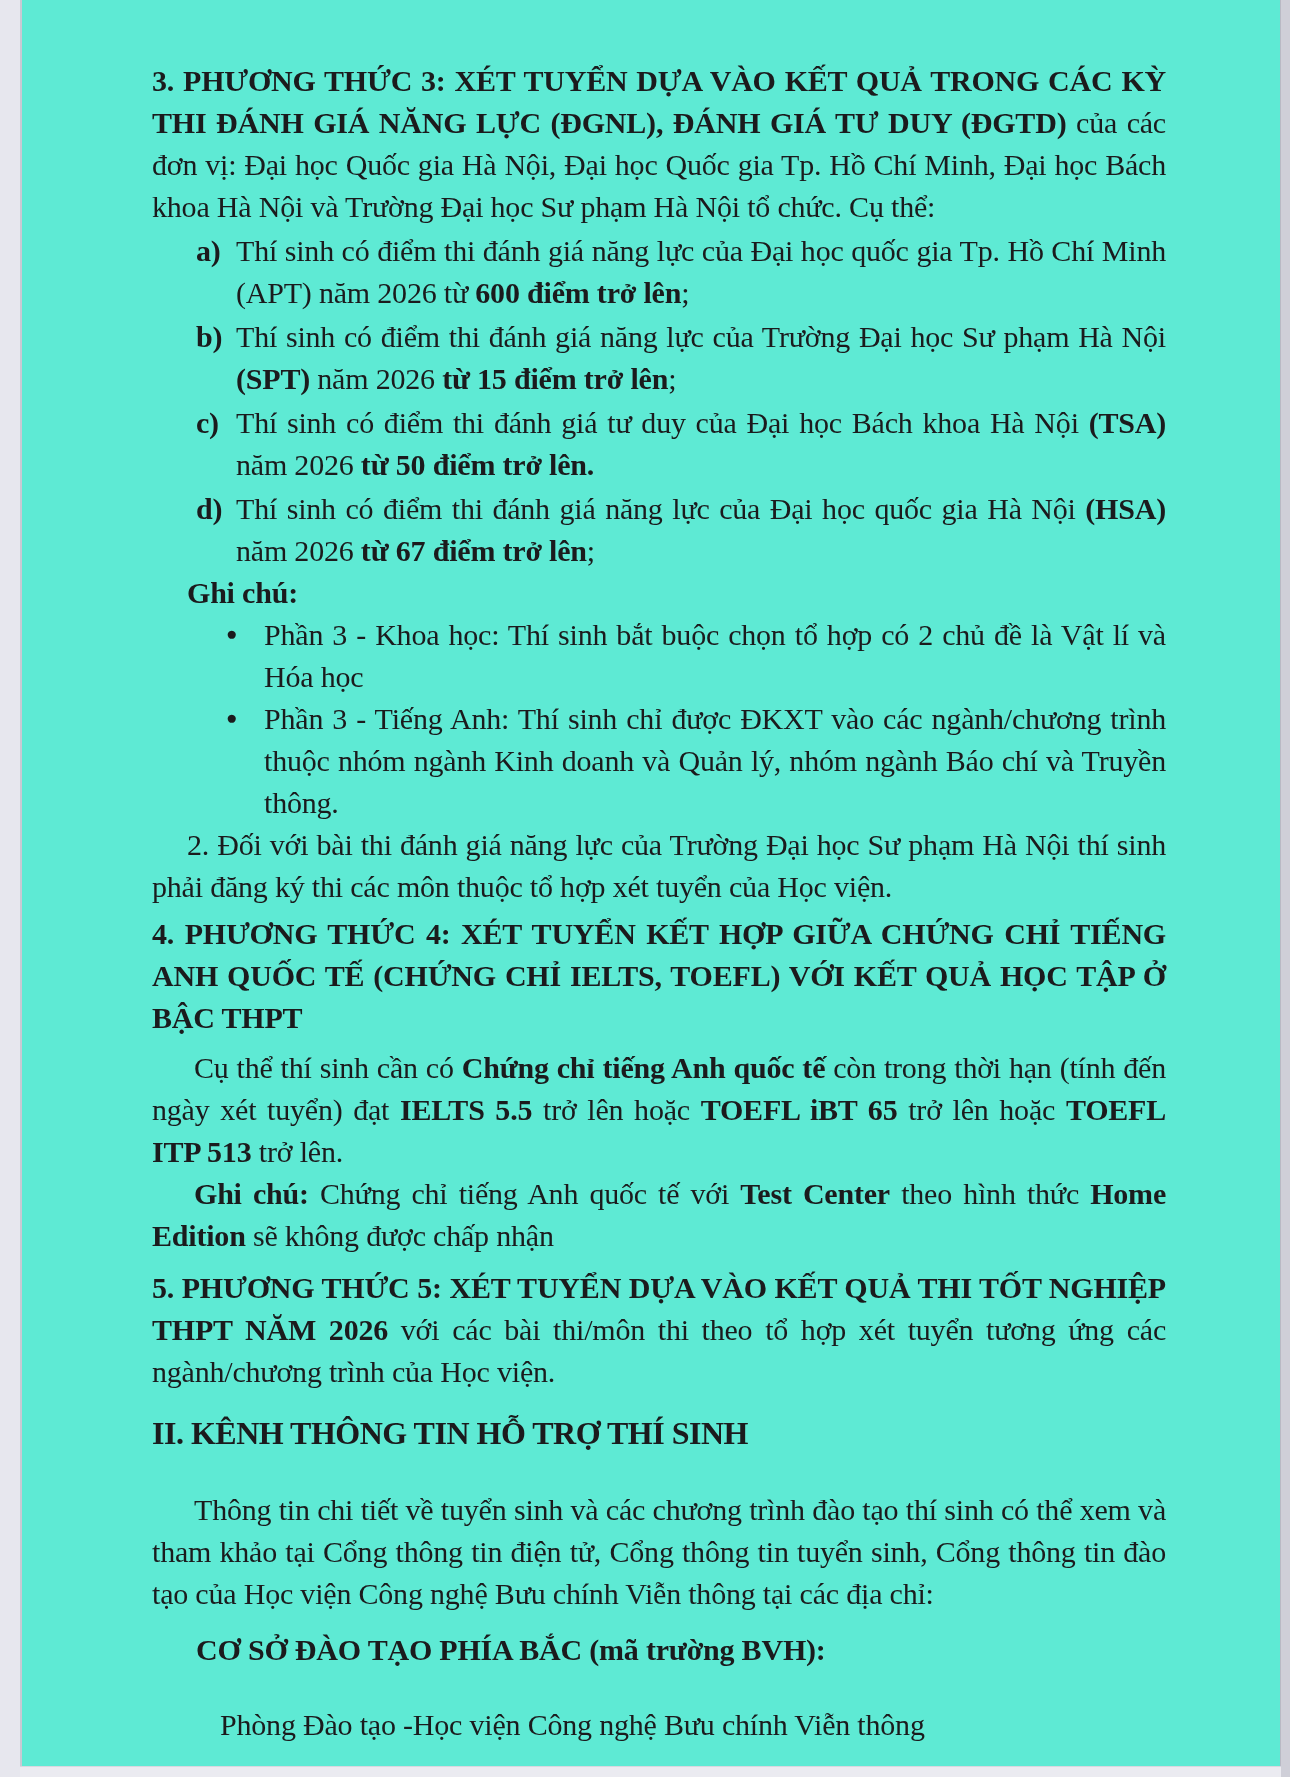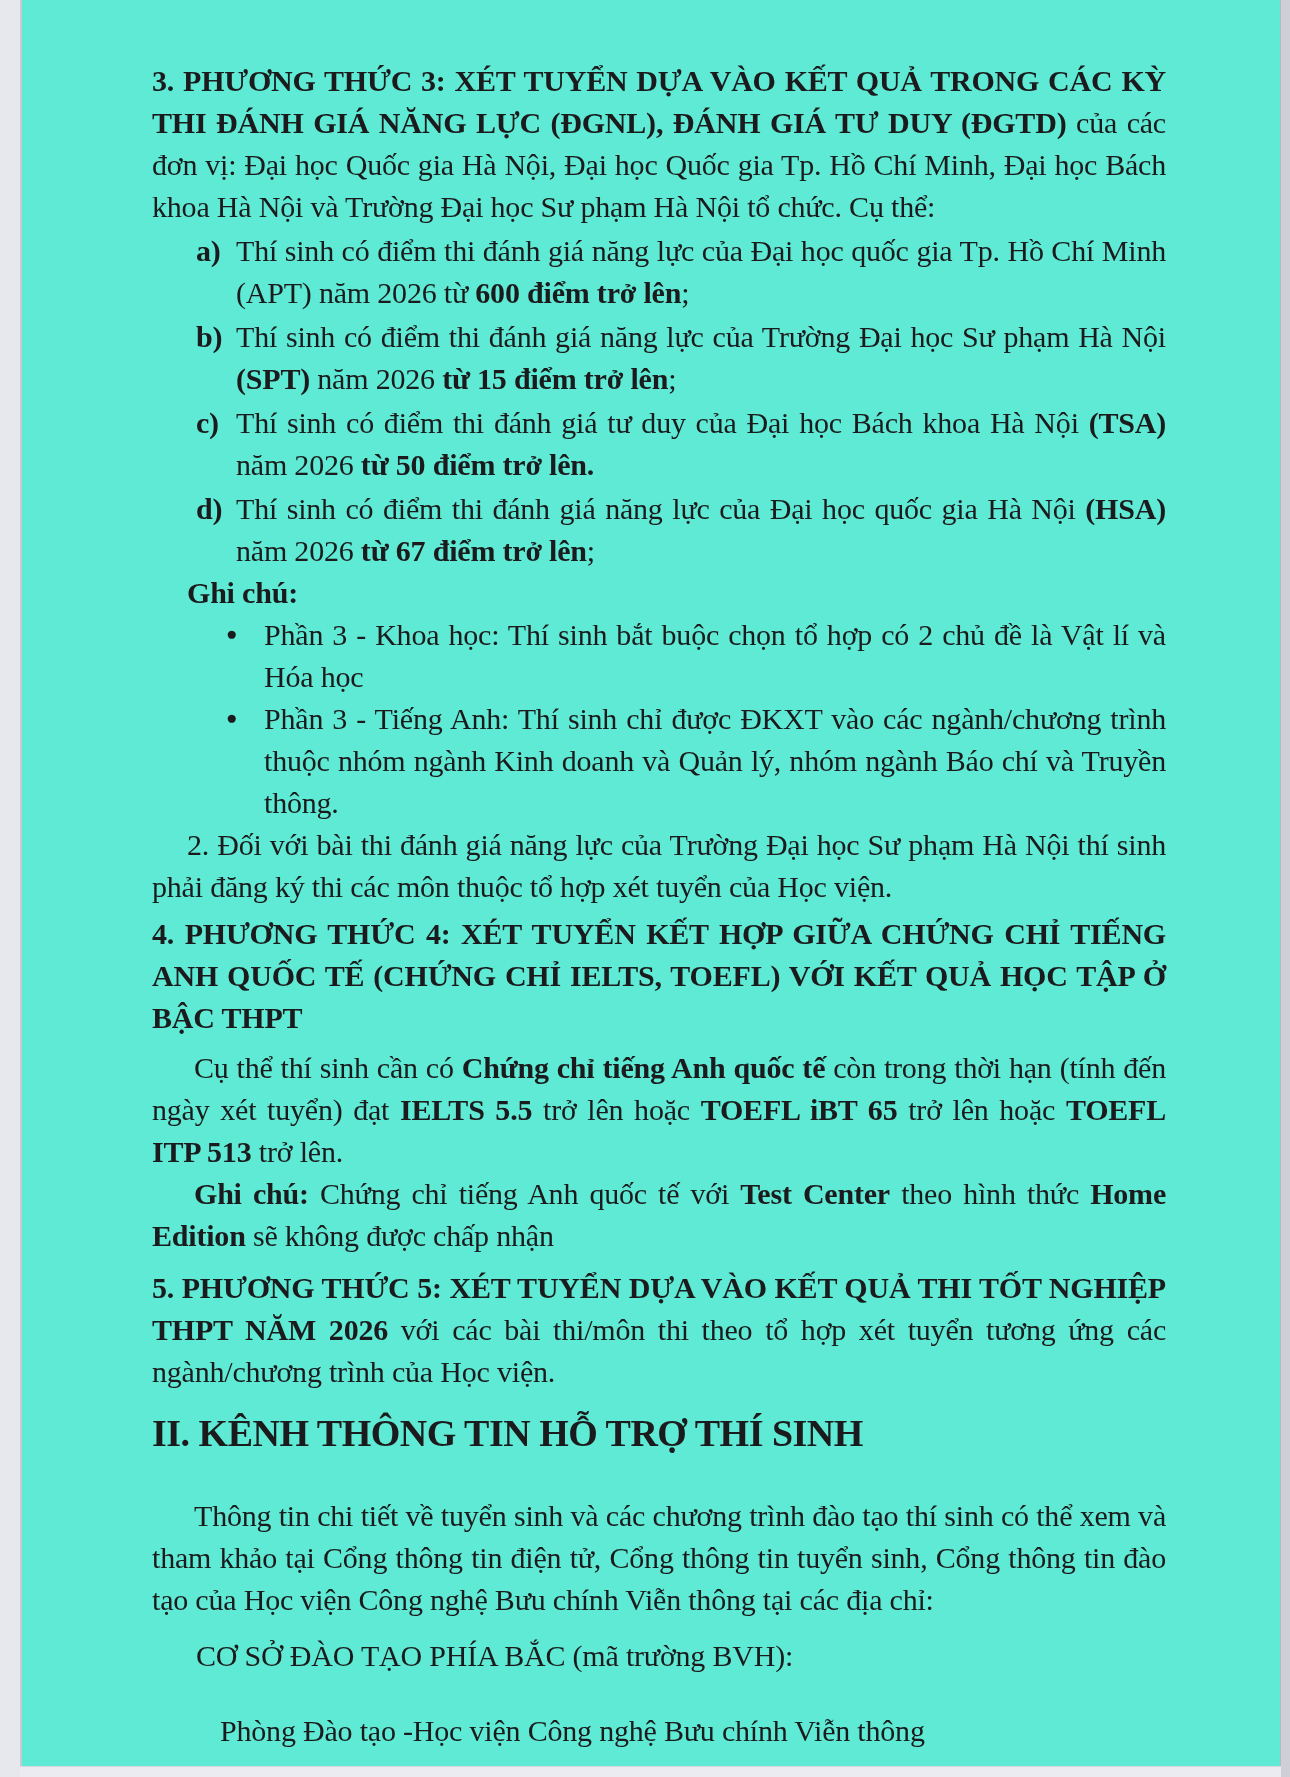--- a/index.html
+++ b/index.html
@@ -29,23 +29,23 @@
   .bullet-row .dot{position:absolute;left:74px;top:-1px;font-size:19px;line-height:42px;}
 
   .ind35{text-indent:35px;margin:0;}
   .ind42{text-indent:42px;margin:0;}
 
   .s4head{margin-top:5px;}
   .s4para{margin-top:8px;}
   .s4note{margin-top:0;}
   .s5{margin-top:10px;}
 
-  .iihead{margin-top:16px;font-size:38px;line-height:48px;font-weight:bold;text-align:left;letter-spacing:-0.5px;}
+  .iihead{margin-top:16px;font-size:32px;line-height:48px;font-weight:bold;text-align:left;letter-spacing:-0.5px;}
   .intro{margin-top:11px;}
-  .campus{margin-top:14px;margin-left:44px;font-weight:normal;text-align:left;}
+  .campus{margin-top:14px;margin-left:44px;font-weight:bold;text-align:left;}
   .addr{margin-left:68px;line-height:47px;text-align:left;}
 </style>
 </head>
 <body>
 
 <div class="page">
   <div class="edge-left"></div>
   <div class="edge-right"></div>
   <div class="edge-bottom"></div>
 

